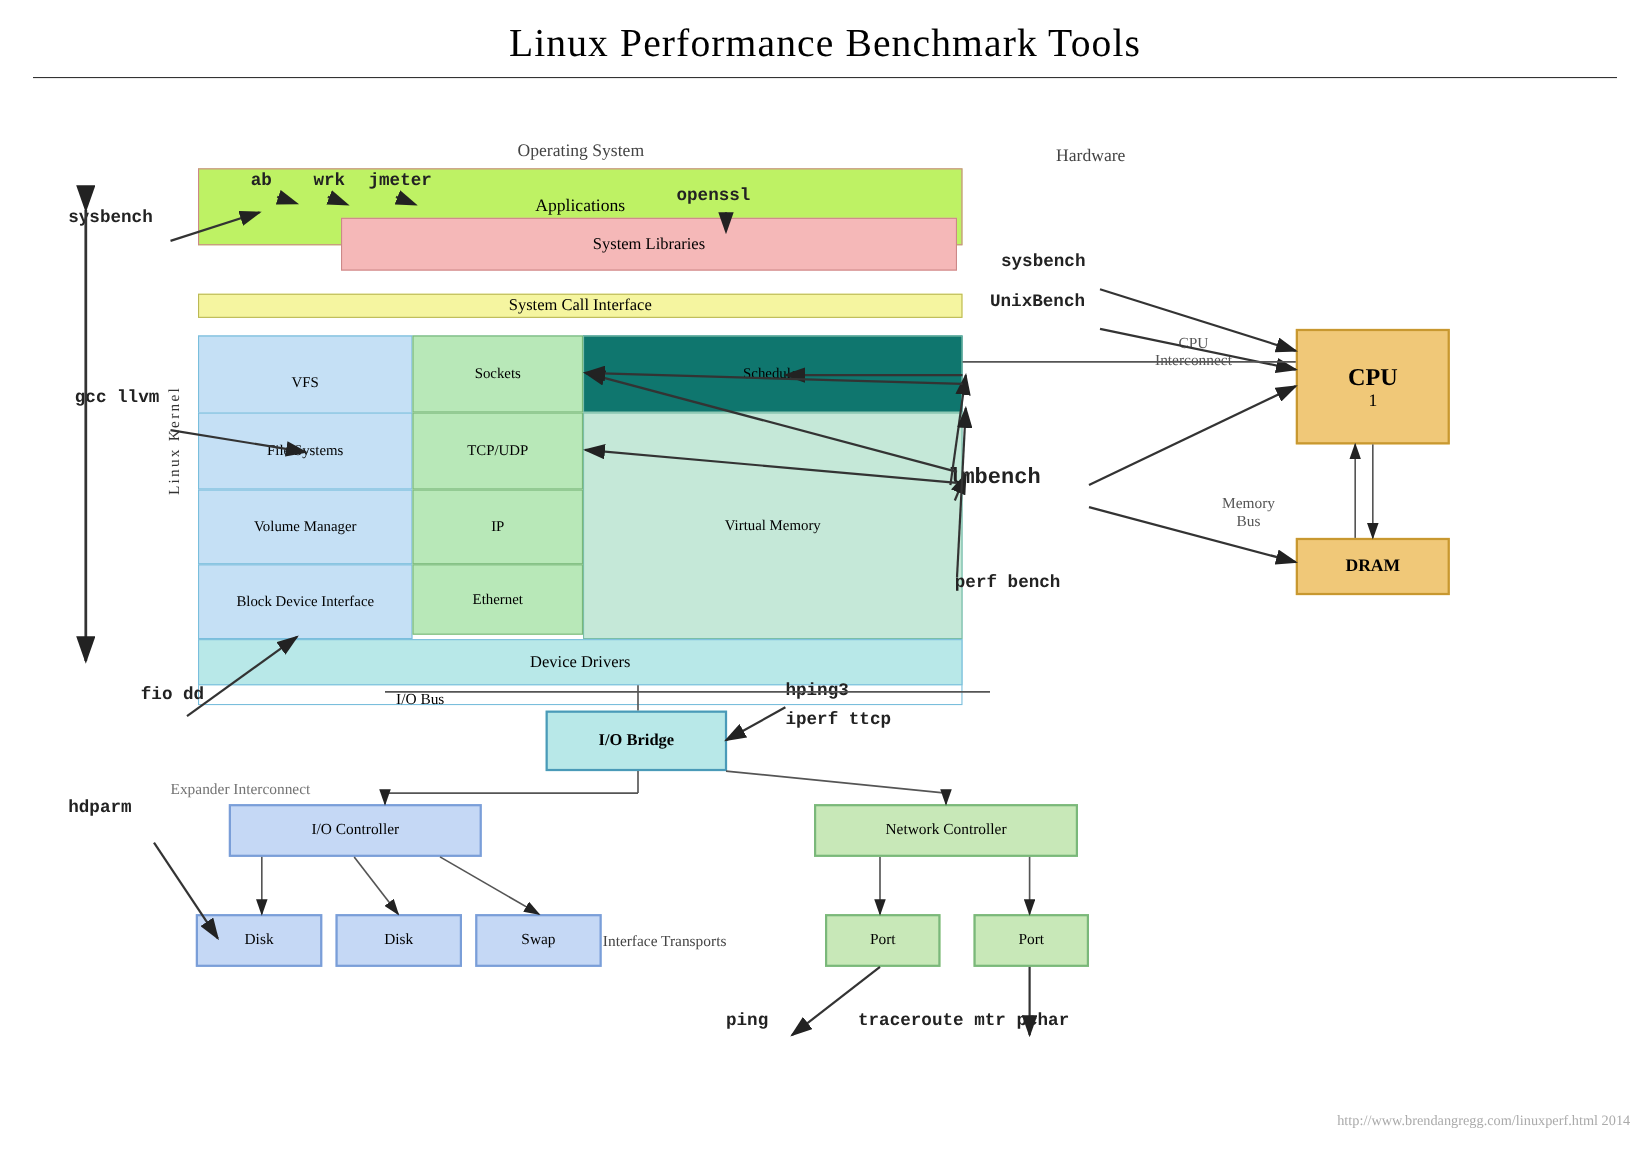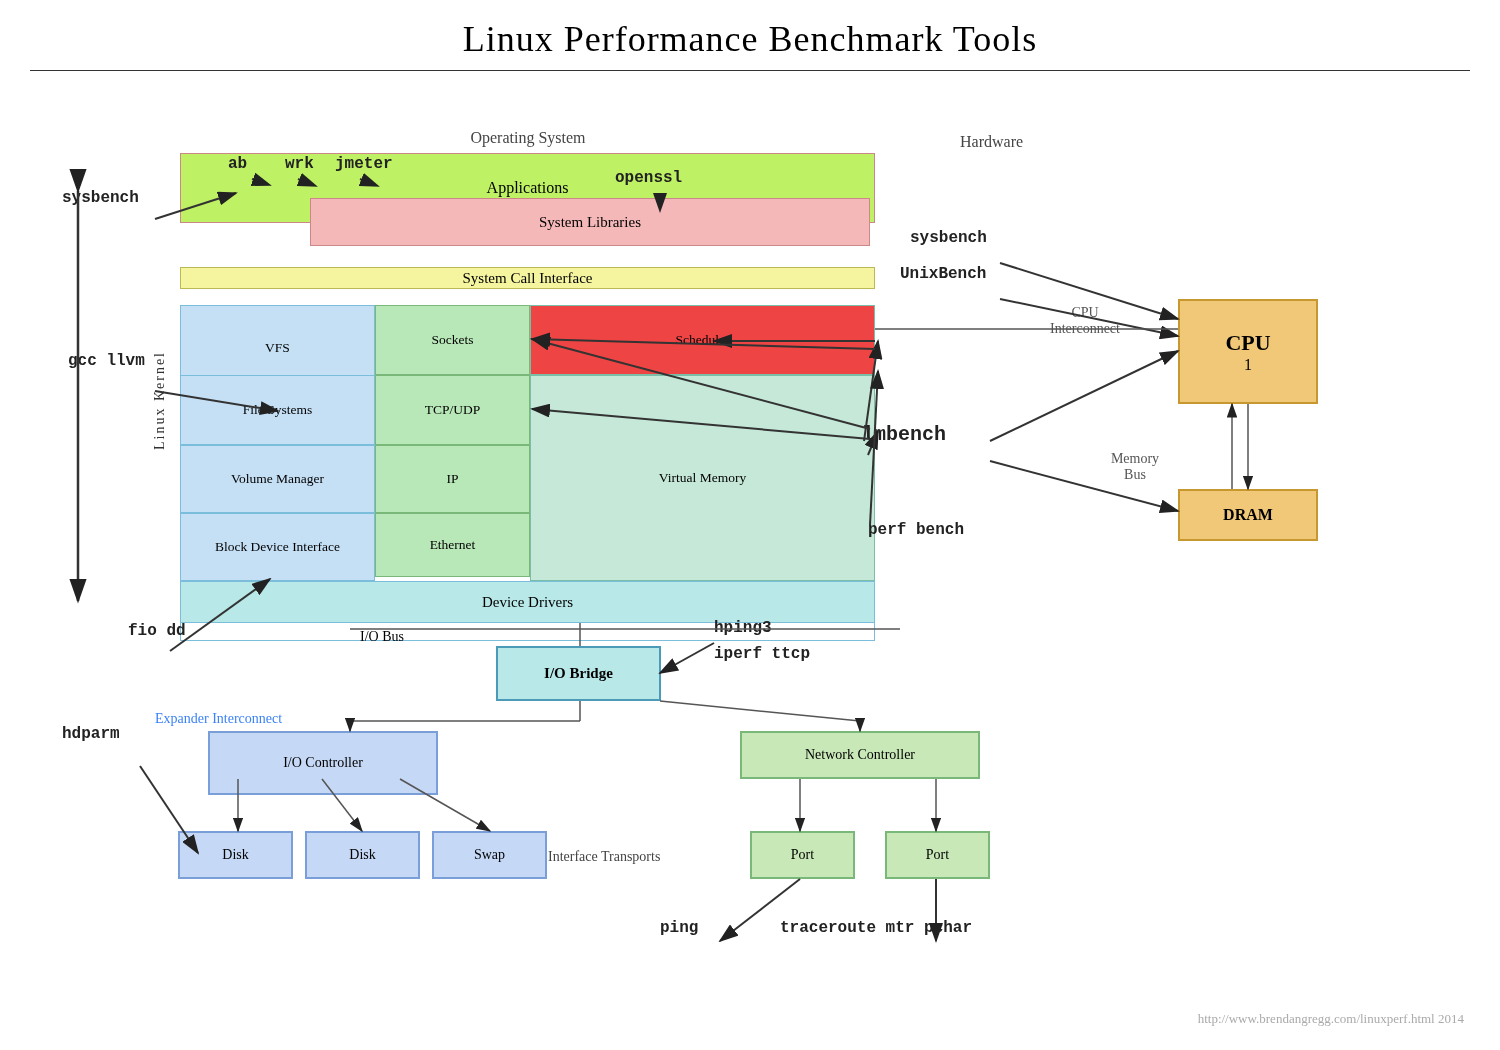--- a/index.html
+++ b/index.html
@@ -168,30 +168,30 @@
       justify-content: center;
       font-size: 15px;
       font-weight: bold;
     }
     
     .expander-label {
       position: absolute;
       left: 155px;
       top: 640px;
       font-size: 14px;
-      color: #3b82f6;
+      color: #737373;
       text-align: right;
     }
     
     .io-controller {
       position: absolute;
       left: 208px;
       top: 660px;
       width: 230px;
-      height: 64px;
+      height: 48px;
       background: #c5d8f5;
       border: 2px solid #7a9ed8;
       display: flex;
       align-items: center;
       justify-content: center;
       font-size: 14px;
     }
     
     .disk-box {
       position: absolute;
@@ -280,21 +280,21 @@
       left: 0;
       top: 0;
       width: 1500px;
       height: 1050px;
       pointer-events: none;
     }
     
     .footer {
       position: absolute;
       bottom: 14px;
-      right: 36px;
+      right: 18px;
       font-size: 13px;
       color: #aaa;
     }
   </style>
 </head>
 <body>
 
 <div class="page-title">Linux Performance Benchmark Tools</div>
 <hr class="divider">
 
@@ -345,21 +345,21 @@
   </div>
 
   <div class="kernel-cell-green" style="left:375px;top:374px;width:155px;height:68px;">
     <span>IP</span>
   </div>
 
   <div class="kernel-cell-green" style="left:375px;top:442px;width:155px;height:64px;">
     <span>Ethernet</span>
   </div>
 
-  <div class="kernel-cell" style="left:530px;top:234px;width:345px;height:70px;background:#ef4444;border-color:#7abea8;">
+  <div class="kernel-cell" style="left:530px;top:234px;width:345px;height:70px;background:#0f766e;border-color:#7abea8;">
     <span>Scheduler</span>
   </div>
 
   <div class="kernel-cell" style="left:530px;top:304px;width:345px;height:206px;background:#c5e8d8;border-color:#7abea8;">
     <span>Virtual Memory</span>
   </div>
 
   <div class="devdrivers-row">
     <span>Device Drivers</span>
   </div>

